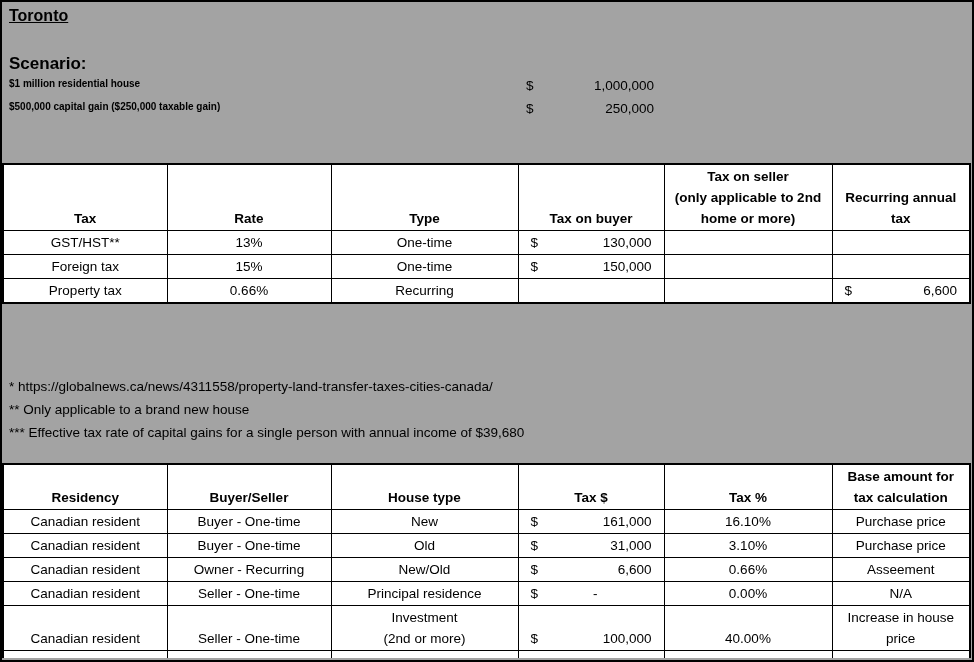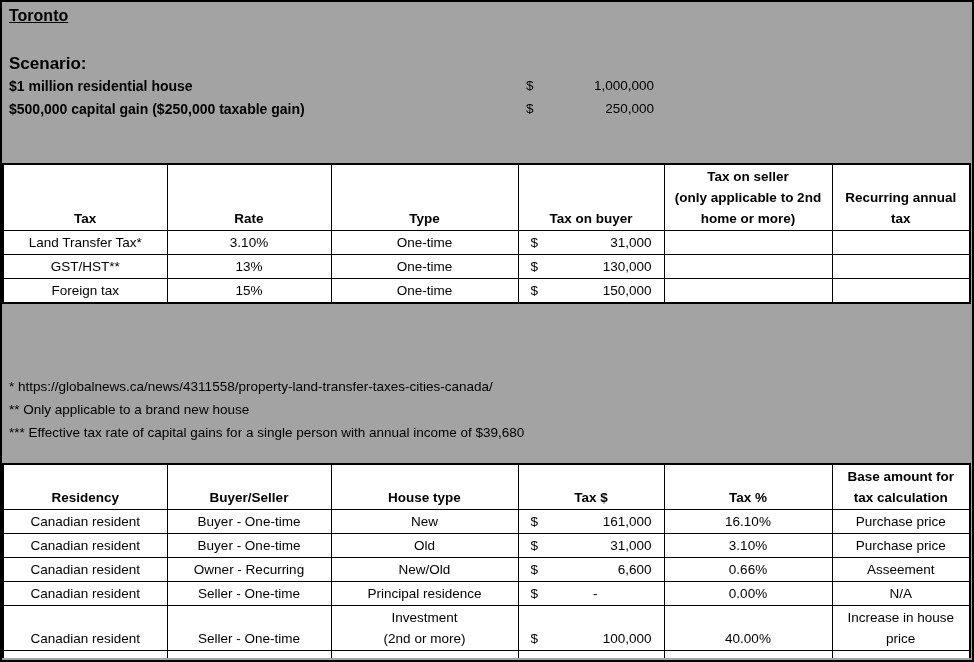--- a/index.html
+++ b/index.html
@@ -16,21 +16,21 @@
   .inner{position:absolute;left:0;top:0;width:970px;height:658px;}
 
   .title{
     position:absolute;left:7px;top:5px;
     font-size:16px;font-weight:bold;text-decoration:underline;
   }
   .scenario-label{
     position:absolute;left:7px;top:52px;
     font-size:17px;font-weight:bold;
   }
-  .scenario-line{position:absolute;left:7px;font-size:14px;font-weight:bold;}
+  .scenario-line{position:absolute;left:7px;font-size:10px;font-weight:bold;}
   .sc1{top:76px;}
   .sc2{top:99px;}
   .scenario-money{
     position:absolute;width:146px;
     font-size:13.5px;font-weight:normal;
     display:flex;justify-content:space-between;
     left:515px;padding:0 9px;box-sizing:border-box;
   }
   .sm1{top:76px;}
   .sm2{top:99px;}
@@ -122,48 +122,48 @@
           <th>Rate</th>
           <th>Type</th>
           <th>Tax on buyer</th>
           <th>Tax on seller
 (only applicable to 2nd
 home or more)</th>
           <th>Recurring annual
 tax</th>
         </tr>
 
-        <tr class="r">
-          <td class="left">Land Transfer Tax*</td>
-          <td>3.10%</td>
-          <td>One-time</td>
-          <td class="money"><div class="mrow"><span class="cur">$</span><span class="amt">31,000</span></div></td>
-          <td class="money"><div class="mrow"><span class="cur"></span><span class="amt"></span></div></td>
-          <td class="money"><div class="mrow"><span class="cur"></span><span class="amt"></span></div></td>
-        </tr>
 
         <tr class="r">
           <td class="left">GST/HST**</td>
           <td>13%</td>
           <td>One-time</td>
           <td class="money"><div class="mrow"><span class="cur">$</span><span class="amt">130,000</span></div></td>
           <td class="money"><div class="mrow"><span class="cur"></span><span class="amt"></span></div></td>
           <td class="money"><div class="mrow"><span class="cur"></span><span class="amt"></span></div></td>
         </tr>
 
         <tr class="r">
           <td class="left">Foreign tax</td>
           <td>15%</td>
           <td>One-time</td>
           <td class="money"><div class="mrow"><span class="cur">$</span><span class="amt">150,000</span></div></td>
           <td class="money"><div class="mrow"><span class="cur"></span><span class="amt"></span></div></td>
           <td class="money"><div class="mrow"><span class="cur"></span><span class="amt"></span></div></td>
         </tr>
 
 
+        <tr class="r">
+          <td class="left">Property tax</td>
+          <td>0.66%</td>
+          <td>Recurring</td>
+          <td class="money"><div class="mrow"><span class="cur"></span><span class="amt"></span></div></td>
+          <td class="money"><div class="mrow"><span class="cur"></span><span class="amt"></span></div></td>
+          <td class="money"><div class="mrow"><span class="cur">$</span><span class="amt">6,600</span></div></td>
+        </tr>
       </tbody>
     </table>
 
     <div class="footnotes">
       <div>* https://globalnews.ca/news/4311558/property-land-transfer-taxes-cities-canada/</div>
       <div>** Only applicable to a brand new house</div>
       <div>*** Effective tax rate of capital gains for a single person with annual income of $39,680</div>
     </div>
 
     <div class="t2wrap">

